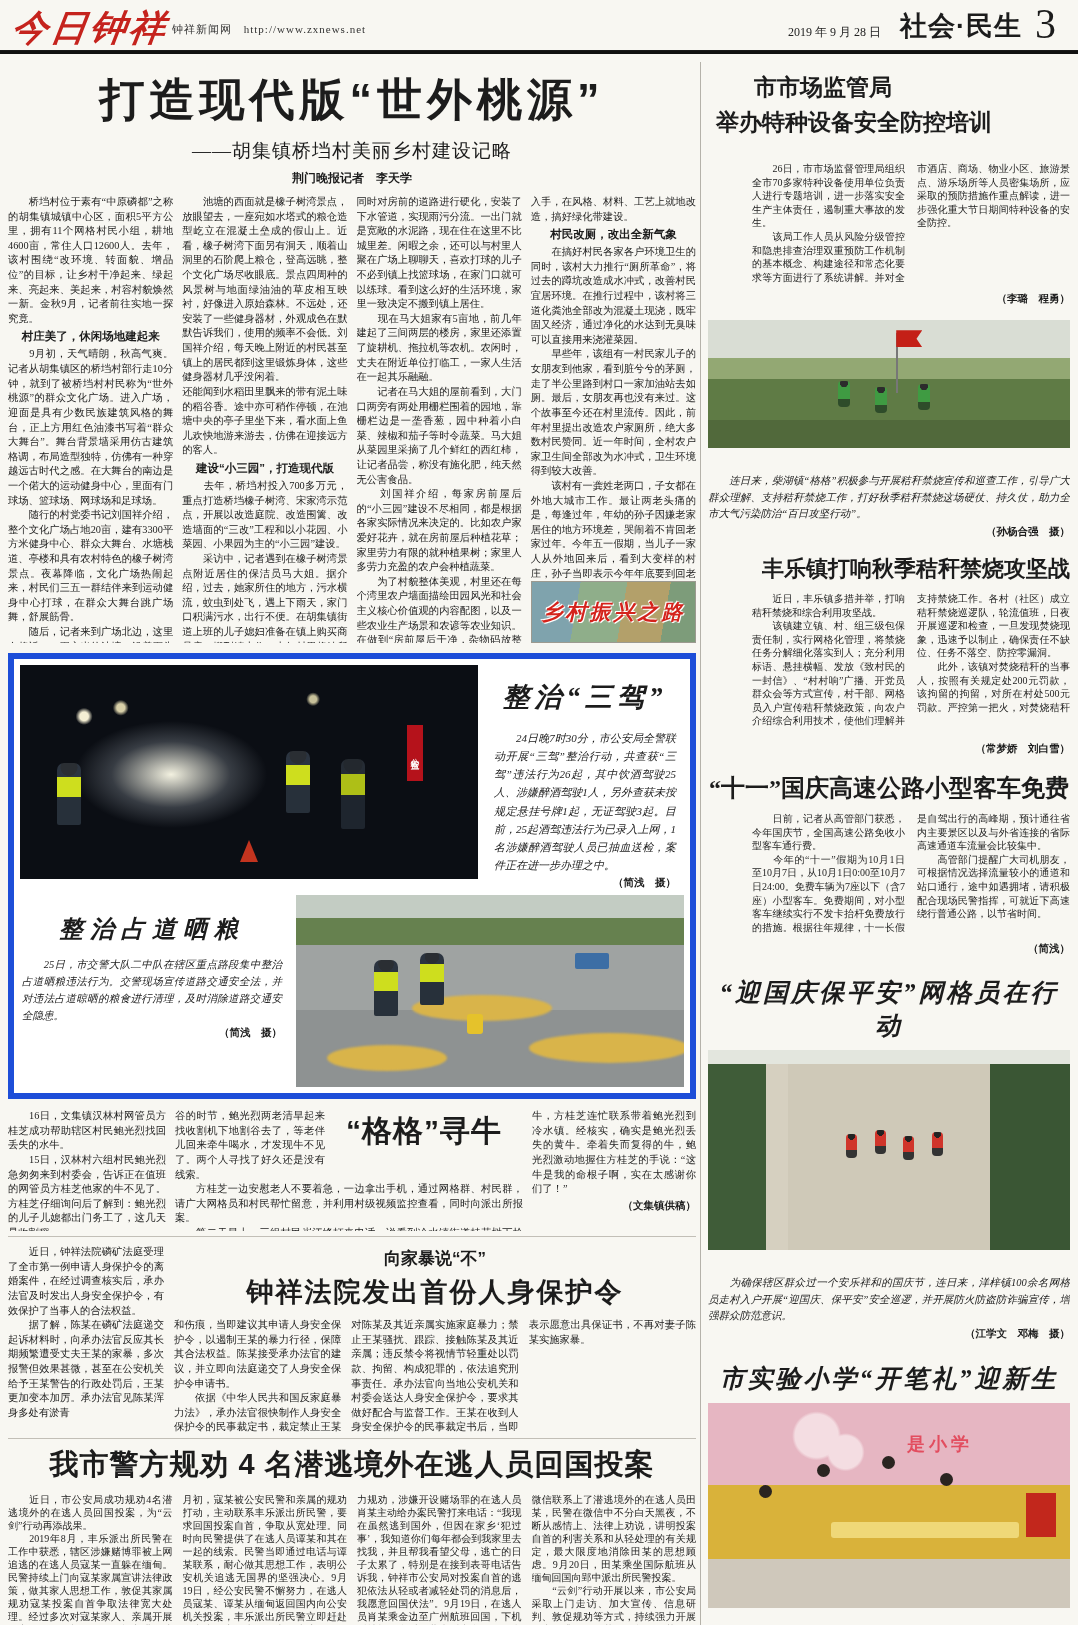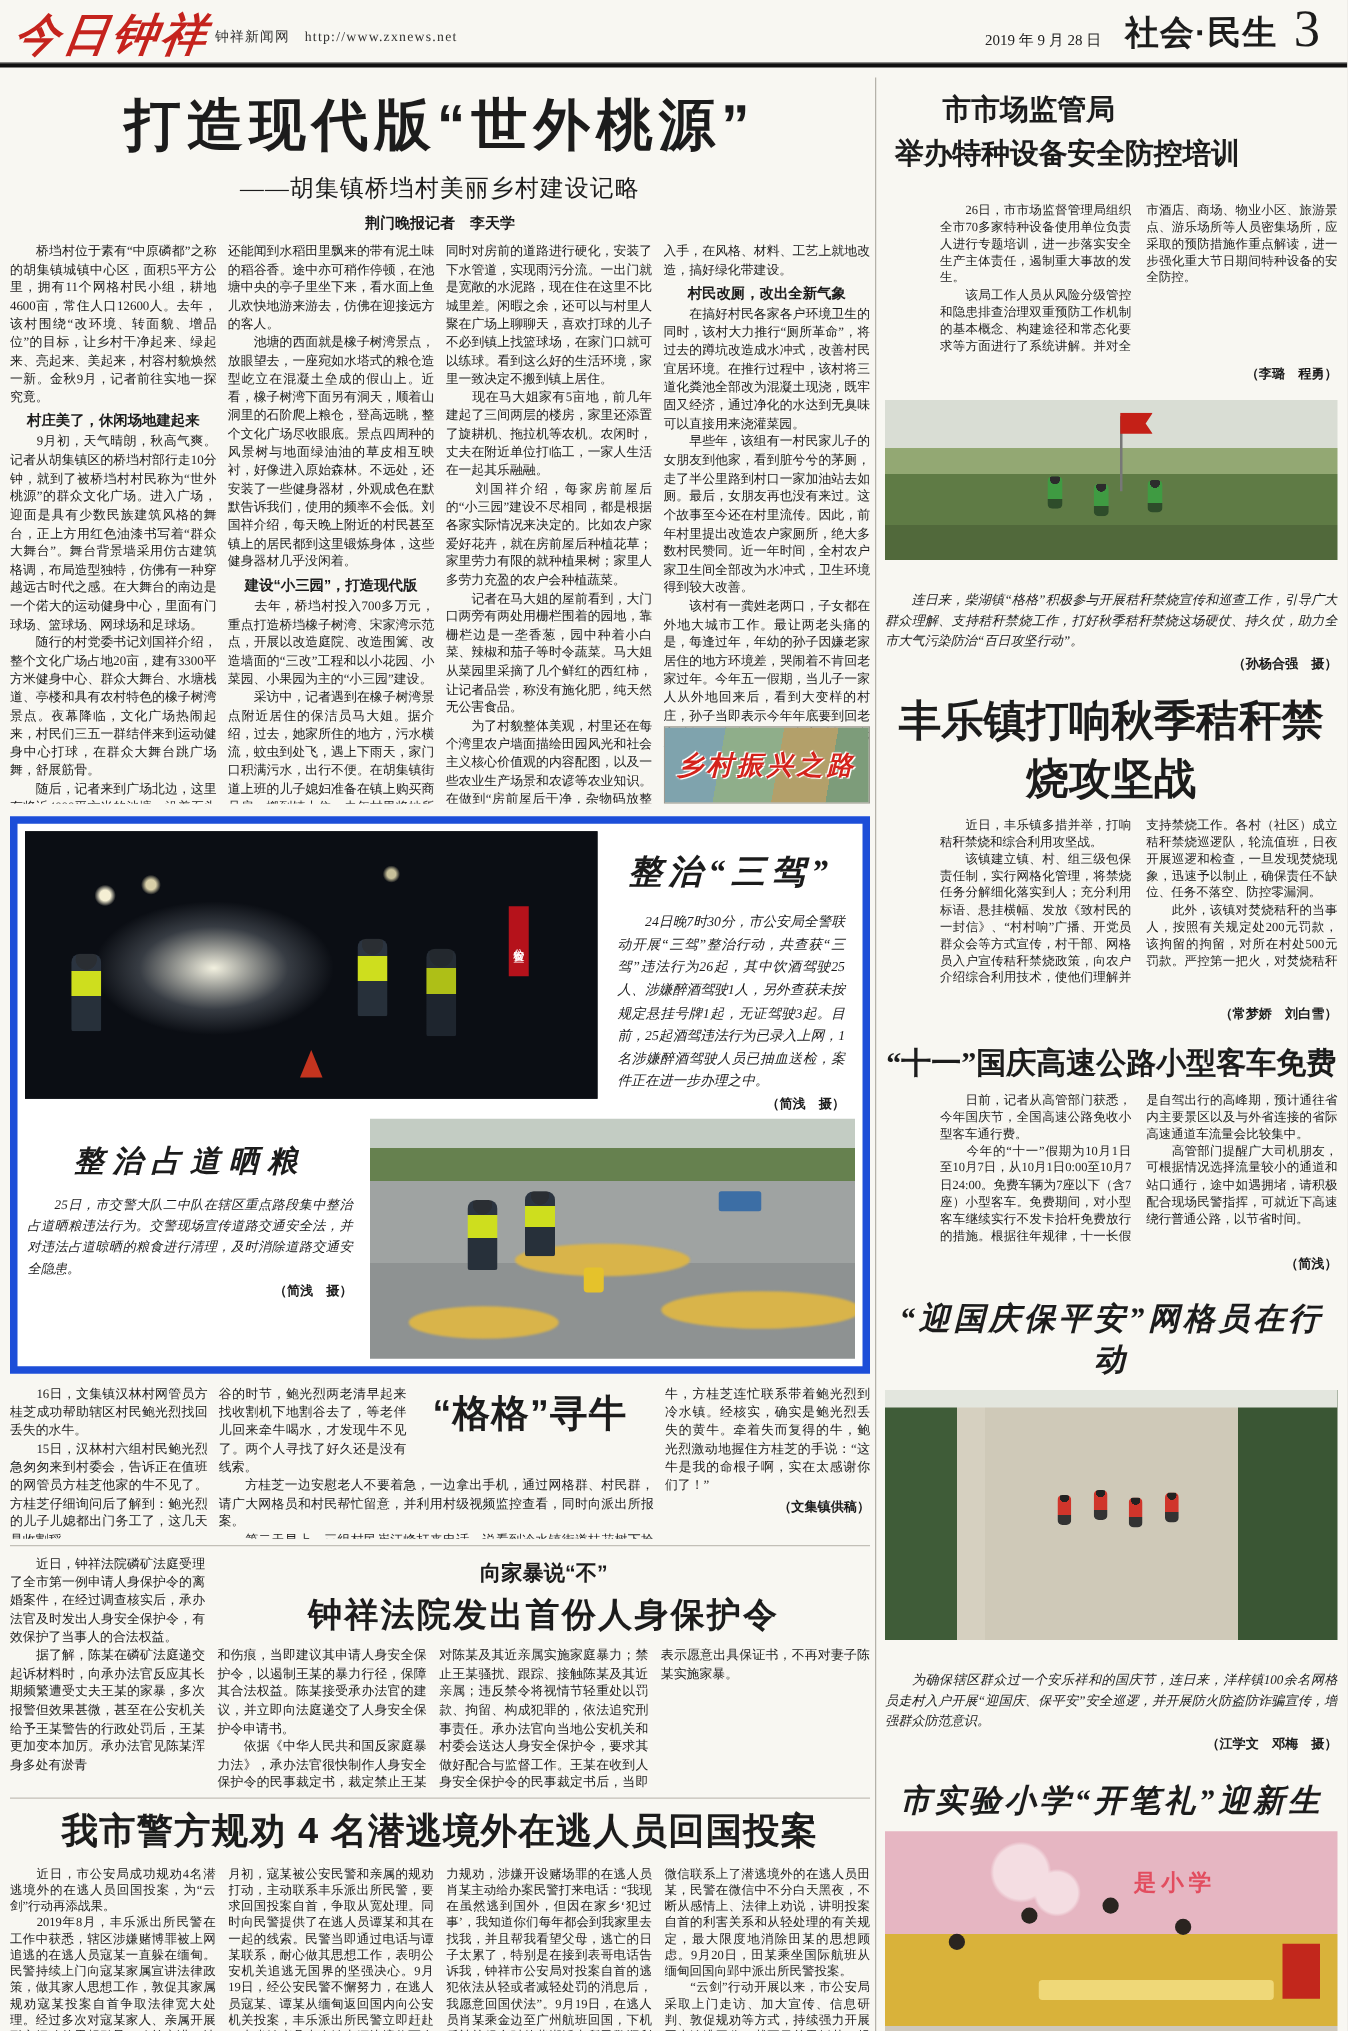--- a/index.html
+++ b/index.html
@@ -112,21 +112,21 @@
   .twocol.flow { font-size:10px; line-height:1.36; }
   .equip .twocol { height:128px; margin-top:24px; }
   .fieldp { margin-top:14px; height:128px; background:
         linear-gradient(#d9ddd4 0 30%, #93a873 30% 46%, #5f7b45 46% 78%, #51693b 78%); }
   .flagpole { position:absolute; width:2px; height:60px; background:#777; }
   .flag { position:absolute; width:26px; height:17px; background:#c42017;
           clip-path:polygon(0 0,100% 0,78% 50%,100% 100%,0 100%); }
   .greenfig { position:absolute; width:12px; height:26px; border-radius:4px;
           background:radial-gradient(circle at 50% 9%, #2c2c2c 16%, transparent 17%), linear-gradient(#3f9b42 0 70%, #2e4c2a 70%); }
   .capblock { margin-top:8px; font-size:10.5px; line-height:1.6; white-space:pre-line; text-align:justify; overflow:hidden; }
-  .straw-art h2 { font-size:34px; text-align:center; margin-top:14px; }
+  .straw-art h2 { font-size:22px; text-align:right; margin-top:14px; }
   .straw-art .twocol { height:148px; margin-top:8px; }
   .holiday-art h2 { font-size:24px; text-align:center; margin-top:16px; }
   .holiday-art .twocol { height:128px; margin-top:8px; }
   .callig-head { font-size:25px; margin-top:20px; letter-spacing:3px; }
   .gridp { margin-top:8px; height:200px; background:
         linear-gradient(90deg,#3f5c38 0 16%, #d6d0c0 16% 22%, #cfc9b8 22% 78%, #3a5634 78%);
         }
   .gridp .sky { position:absolute; top:0; left:0; right:0; height:14px; background:#e3e6de; }
   .redfig { position:absolute; width:11px; height:24px; border-radius:4px;
         background:radial-gradient(circle at 50% 9%, #222 16%, transparent 17%), linear-gradient(#d0352b 0 66%, #333 66%); }
@@ -166,31 +166,31 @@
       <div class="lead-byline">荆门晚报记者　李天学</div>
       <div class="lead-cols">
         <div class="col">
           <p>　　桥垱村位于素有“中原磷都”之称的胡集镇城镇中心区，面积5平方公里，拥有11个网格村民小组，耕地4600亩，常住人口12600人。去年，该村围绕“改环境、转面貌、增品位”的目标，让乡村干净起来、绿起来、亮起来、美起来，村容村貌焕然一新。金秋9月，记者前往实地一探究竟。</p>
           <div class="subhead">村庄美了，休闲场地建起来</div>
           <p>　　9月初，天气晴朗，秋高气爽。记者从胡集镇区的桥垱村部行走10分钟，就到了被桥垱村村民称为“世外桃源”的群众文化广场。进入广场，迎面是具有少数民族建筑风格的舞台，正上方用红色油漆书写着“群众大舞台”。舞台背景墙采用仿古建筑格调，布局造型独特，仿佛有一种穿越远古时代之感。在大舞台的南边是一个偌大的运动健身中心，里面有门球场、篮球场、网球场和足球场。</p>
           <p>　　随行的村党委书记刘国祥介绍，整个文化广场占地20亩，建有3300平方米健身中心、群众大舞台、水塘栈道、亭楼和具有农村特色的橡子树湾景点。夜幕降临，文化广场热闹起来，村民们三五一群结伴来到运动健身中心打球，在群众大舞台跳广场舞，舒展筋骨。</p>
           <p>　　随后，记者来到广场北边，这里有将近4000平方米的池塘，沿着石头路面惬意行走，池塘边的杨柳枝条宛如少女的长发随风飘舞，让人心旷神怡。漫步塘边，既可观赏四周盛开的鲜花，</p>
         </div>
         <div class="col">
+          <p>　　池塘的西面就是橡子树湾景点，放眼望去，一座宛如水塔式的粮仓造型屹立在混凝土垒成的假山上。近看，橡子树湾下面另有洞天，顺着山洞里的石阶爬上粮仓，登高远眺，整个文化广场尽收眼底。景点四周种的风景树与地面绿油油的草皮相互映衬，好像进入原始森林。不远处，还安装了一些健身器材，外观成色在默默告诉我们，使用的频率不会低。刘国祥介绍，每天晚上附近的村民甚至镇上的居民都到这里锻炼身体，这些健身器材几乎没闲着。</p>
           <p>还能闻到水稻田里飘来的带有泥土味的稻谷香。途中亦可稍作停顿，在池塘中央的亭子里坐下来，看水面上鱼儿欢快地游来游去，仿佛在迎接远方的客人。</p>
-          <p>　　池塘的西面就是橡子树湾景点，放眼望去，一座宛如水塔式的粮仓造型屹立在混凝土垒成的假山上。近看，橡子树湾下面另有洞天，顺着山洞里的石阶爬上粮仓，登高远眺，整个文化广场尽收眼底。景点四周种的风景树与地面绿油油的草皮相互映衬，好像进入原始森林。不远处，还安装了一些健身器材，外观成色在默默告诉我们，使用的频率不会低。刘国祥介绍，每天晚上附近的村民甚至镇上的居民都到这里锻炼身体，这些健身器材几乎没闲着。</p>
           <div class="subhead">建设“小三园”，打造现代版</div>
           <p>　　去年，桥垱村投入700多万元，重点打造桥垱橡子树湾、宋家湾示范点，开展以改造庭院、改造围篱、改造墙面的“三改”工程和以小花园、小菜园、小果园为主的“小三园”建设。</p>
           <p>　　采访中，记者遇到在橡子树湾景点附近居住的保洁员马大姐。据介绍，过去，她家所住的地方，污水横流，蚊虫到处飞，遇上下雨天，家门口积满污水，出行不便。在胡集镇街道上班的儿子媳妇准备在镇上购买商品房，搬到镇上住。去年村里将她所住的五组纳入美丽乡村建设试点，建起了运动健身中心、群众大舞台等休闲娱乐场所，</p>
         </div>
         <div class="col">
           <p>同时对房前的道路进行硬化，安装了下水管道，实现雨污分流。一出门就是宽敞的水泥路，现在住在这里不比城里差。闲暇之余，还可以与村里人聚在广场上聊聊天，喜欢打球的儿子不必到镇上找篮球场，在家门口就可以练球。看到这么好的生活环境，家里一致决定不搬到镇上居住。</p>
           <p>　　现在马大姐家有5亩地，前几年建起了三间两层的楼房，家里还添置了旋耕机、拖拉机等农机。农闲时，丈夫在附近单位打临工，一家人生活在一起其乐融融。</p>
+          <p>　　记者在马大姐的屋前看到，大门口两旁有两处用栅栏围着的园地，靠栅栏边是一垄香葱，园中种着小白菜、辣椒和茄子等时令蔬菜。马大姐从菜园里采摘了几个鲜红的西红柿，让记者品尝，称没有施化肥，纯天然无公害食品。</p>
           <p>　　刘国祥介绍，每家房前屋后的“小三园”建设不尽相同，都是根据各家实际情况来决定的。比如农户家爱好花卉，就在房前屋后种植花草；家里劳力有限的就种植果树；家里人多劳力充盈的农户会种植蔬菜。</p>
-          <p>　　记者在马大姐的屋前看到，大门口两旁有两处用栅栏围着的园地，靠栅栏边是一垄香葱，园中种着小白菜、辣椒和茄子等时令蔬菜。马大姐从菜园里采摘了几个鲜红的西红柿，让记者品尝，称没有施化肥，纯天然无公害食品。</p>
           <p>　　为了村貌整体美观，村里还在每个湾里农户墙面描绘田园风光和社会主义核心价值观的内容配图，以及一些农业生产场景和农谚等农业知识。在做到“房前屋后干净，杂物码放整齐，垃圾分类入箱”的前提下建设“小三园”，同时建议有条件的农户从细处</p>
         </div>
         <div class="col">
           <p>入手，在风格、材料、工艺上就地改造，搞好绿化带建设。</p>
           <div class="subhead">村民改厕，改出全新气象</div>
           <p>　　在搞好村民各家各户环境卫生的同时，该村大力推行“厕所革命”，将过去的蹲坑改造成水冲式，改善村民宜居环境。在推行过程中，该村将三道化粪池全部改为混凝土现浇，既牢固又经济，通过净化的水达到无臭味可以直接用来浇灌菜园。</p>
           <p>　　早些年，该组有一村民家儿子的女朋友到他家，看到脏兮兮的茅厕，走了半公里路到村口一家加油站去如厕。最后，女朋友再也没有来过。这个故事至今还在村里流传。因此，前年村里提出改造农户家厕所，绝大多数村民赞同。近一年时间，全村农户家卫生间全部改为水冲式，卫生环境得到较大改善。</p>
           <p>　　该村有一龚姓老两口，子女都在外地大城市工作。最让两老头痛的是，每逢过年，年幼的孙子因嫌老家居住的地方环境差，哭闹着不肯回老家过年。今年五一假期，当儿子一家人从外地回来后，看到大变样的村庄，孙子当即表示今年年底要到回老家过年。听到孙子要回老家过年，老两口乐呵了好几天。</p>
           <div class="rural">
             <span>乡村振兴之路</span>

